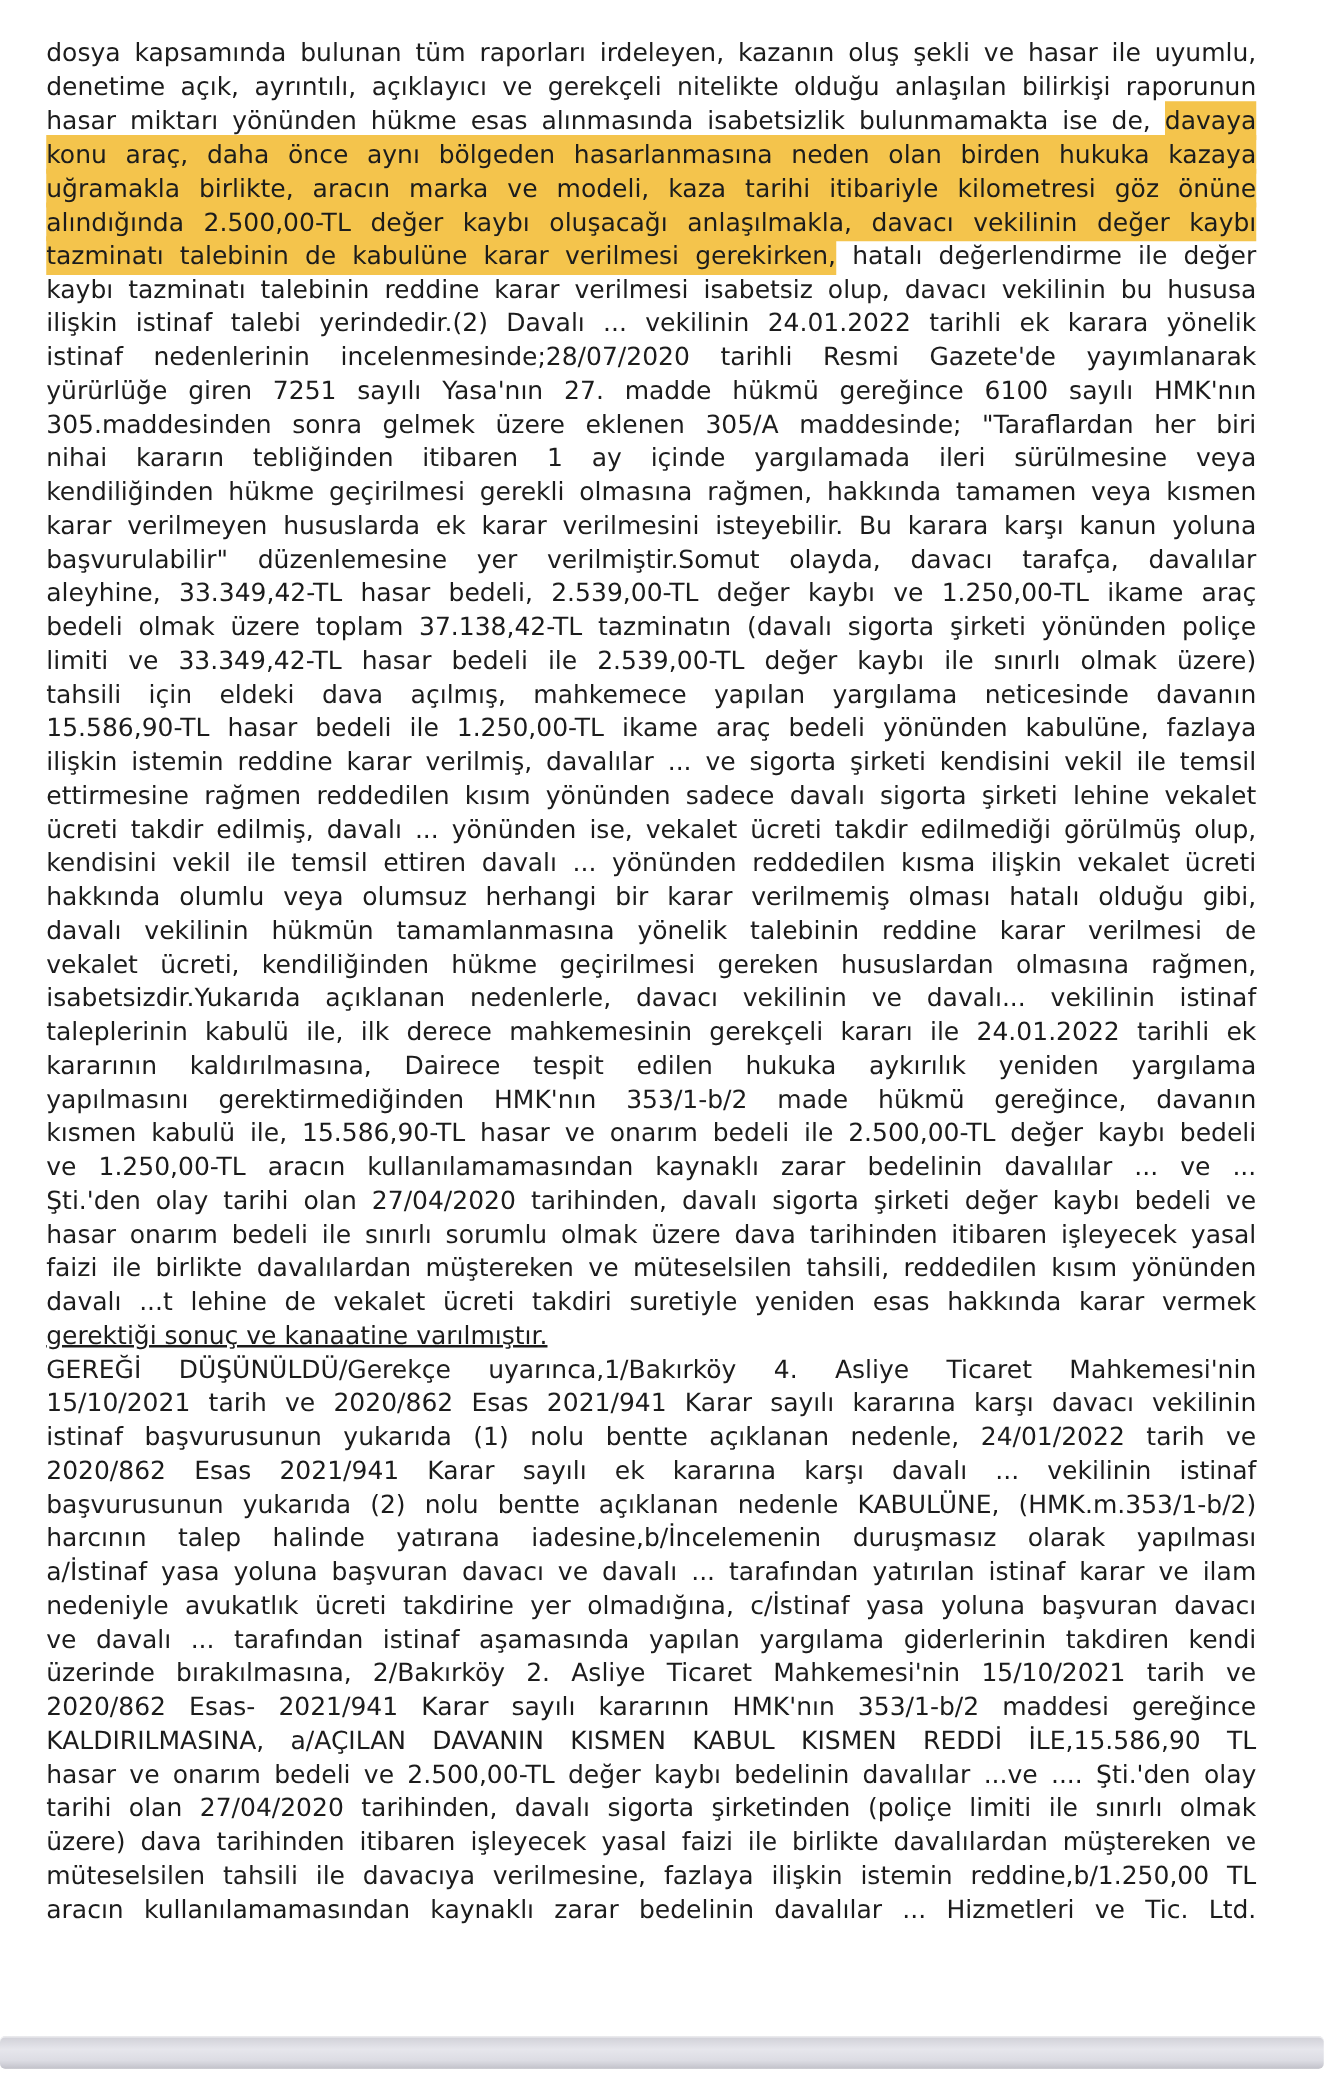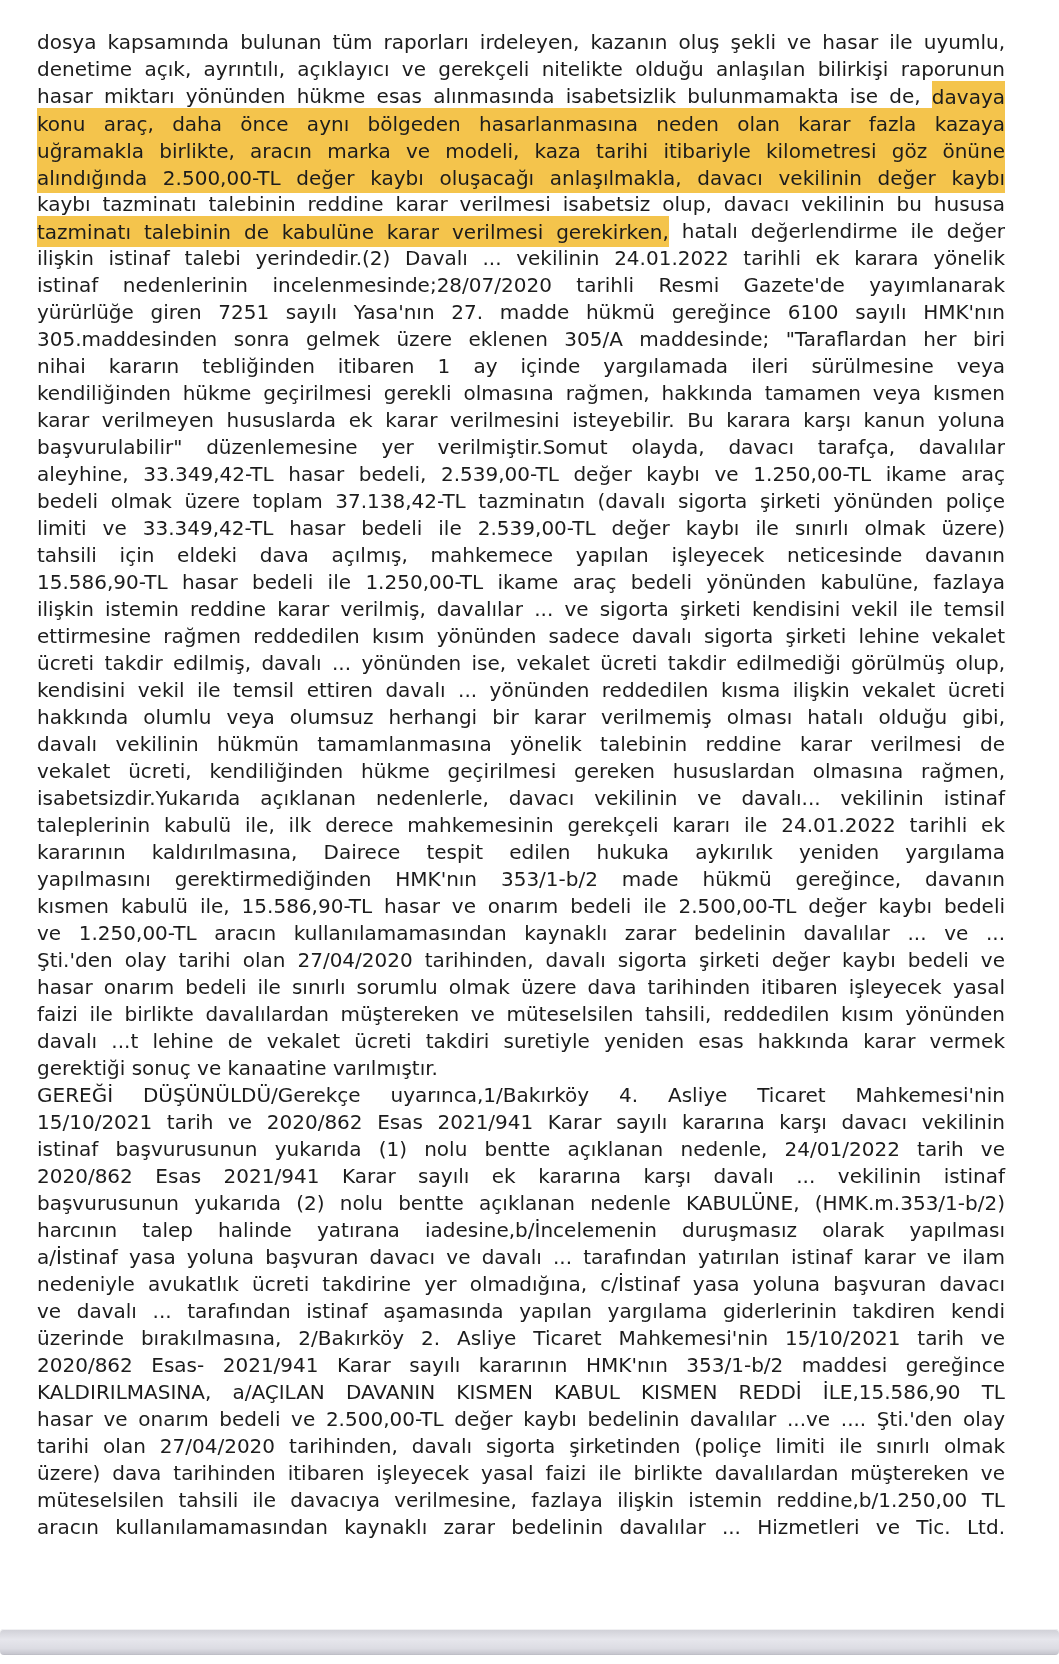--- a/index.html
+++ b/index.html
@@ -22,20 +22,21 @@
     color: var(--text, #1c1c1c);
     font-size: 20px;
     line-height: 27px;
   }
   .line {
     text-align: justify;
     text-align-last: justify;
   }
   .line.no-just {
     text-align-last: left;
+    text-decoration: underline;
   }
   .hl {
     background: var(--hl, #F4C44C);
     padding: 3.5px 0;
   }
   .hscrollbar {
     position: absolute;
     left: 0;
     top: 1629px;
     width: 1059px;
@@ -50,37 +51,37 @@
     box-shadow: inset 0 1px 0 rgba(255,255,255,0.7);
   }
 </style>
 </head>
 <body style="background: rgb(255, 255, 255);">
 
 <div class="doc">
     <div class="line"><span>dosya kapsamında bulunan tüm raporları irdeleyen, kazanın oluş şekli ve hasar ile uyumlu,</span></div>
     <div class="line"><span>denetime açık, ayrıntılı, açıklayıcı ve gerekçeli nitelikte olduğu anlaşılan bilirkişi raporunun</span></div>
     <div class="line"><span>hasar miktarı yönünden hükme esas alınmasında isabetsizlik bulunmamakta ise de, </span><span class="hl">davaya</span></div>
-    <div class="line"><span class="hl">konu araç, daha önce aynı bölgeden hasarlanmasına neden olan karar fazla kazaya</span></div>
+    <div class="line"><span class="hl">konu araç, daha önce aynı bölgeden hasarlanmasına neden olan birden hukuka kazaya</span></div>
     <div class="line"><span class="hl">uğramakla birlikte, aracın marka ve modeli, kaza tarihi itibariyle kilometresi göz önüne</span></div>
     <div class="line"><span class="hl">alındığında 2.500,00-TL değer kaybı oluşacağı anlaşılmakla, davacı vekilinin değer kaybı</span></div>
+    <div class="line"><span class="hl">tazminatı talebinin de kabulüne karar verilmesi gerekirken,</span><span> hatalı değerlendirme ile değer</span></div>
     <div class="line"><span>kaybı tazminatı talebinin reddine karar verilmesi isabetsiz olup, davacı vekilinin bu hususa</span></div>
-    <div class="line"><span class="hl">tazminatı talebinin de kabulüne karar verilmesi gerekirken,</span><span> hatalı değerlendirme ile değer</span></div>
     <div class="line"><span>ilişkin istinaf talebi yerindedir.(2) Davalı ... vekilinin 24.01.2022 tarihli ek karara yönelik</span></div>
     <div class="line"><span>istinaf nedenlerinin incelenmesinde;28/07/2020 tarihli Resmi Gazete'de yayımlanarak</span></div>
     <div class="line"><span>yürürlüğe giren 7251 sayılı Yasa'nın 27. madde hükmü gereğince 6100 sayılı HMK'nın</span></div>
     <div class="line"><span>305.maddesinden sonra gelmek üzere eklenen 305/A maddesinde; "Taraflardan her biri</span></div>
     <div class="line"><span>nihai kararın tebliğinden itibaren 1 ay içinde yargılamada ileri sürülmesine veya</span></div>
     <div class="line"><span>kendiliğinden hükme geçirilmesi gerekli olmasına rağmen, hakkında tamamen veya kısmen</span></div>
     <div class="line"><span>karar verilmeyen hususlarda ek karar verilmesini isteyebilir. Bu karara karşı kanun yoluna</span></div>
     <div class="line"><span>başvurulabilir" düzenlemesine yer verilmiştir.Somut olayda, davacı tarafça, davalılar</span></div>
     <div class="line"><span>aleyhine, 33.349,42-TL hasar bedeli, 2.539,00-TL değer kaybı ve 1.250,00-TL ikame araç</span></div>
     <div class="line"><span>bedeli olmak üzere toplam 37.138,42-TL tazminatın (davalı sigorta şirketi yönünden poliçe</span></div>
     <div class="line"><span>limiti ve 33.349,42-TL hasar bedeli ile 2.539,00-TL değer kaybı ile sınırlı olmak üzere)</span></div>
-    <div class="line"><span>tahsili için eldeki dava açılmış, mahkemece yapılan işleyecek neticesinde davanın</span></div>
+    <div class="line"><span>tahsili için eldeki dava açılmış, mahkemece yapılan yargılama neticesinde davanın</span></div>
     <div class="line"><span>15.586,90-TL hasar bedeli ile 1.250,00-TL ikame araç bedeli yönünden kabulüne, fazlaya</span></div>
     <div class="line"><span>ilişkin istemin reddine karar verilmiş, davalılar ... ve sigorta şirketi kendisini vekil ile temsil</span></div>
     <div class="line"><span>ettirmesine rağmen reddedilen kısım yönünden sadece davalı sigorta şirketi lehine vekalet</span></div>
     <div class="line"><span>ücreti takdir edilmiş, davalı ... yönünden ise, vekalet ücreti takdir edilmediği görülmüş olup,</span></div>
     <div class="line"><span>kendisini vekil ile temsil ettiren davalı ... yönünden reddedilen kısma ilişkin vekalet ücreti</span></div>
     <div class="line"><span>hakkında olumlu veya olumsuz herhangi bir karar verilmemiş olması hatalı olduğu gibi,</span></div>
     <div class="line"><span>davalı vekilinin hükmün tamamlanmasına yönelik talebinin reddine karar verilmesi de</span></div>
     <div class="line"><span>vekalet ücreti, kendiliğinden hükme geçirilmesi gereken hususlardan olmasına rağmen,</span></div>
     <div class="line"><span>isabetsizdir.Yukarıda açıklanan nedenlerle, davacı vekilinin ve davalı... vekilinin istinaf</span></div>
     <div class="line"><span>taleplerinin kabulü ile, ilk derece mahkemesinin gerekçeli kararı ile 24.01.2022 tarihli ek</span></div>

